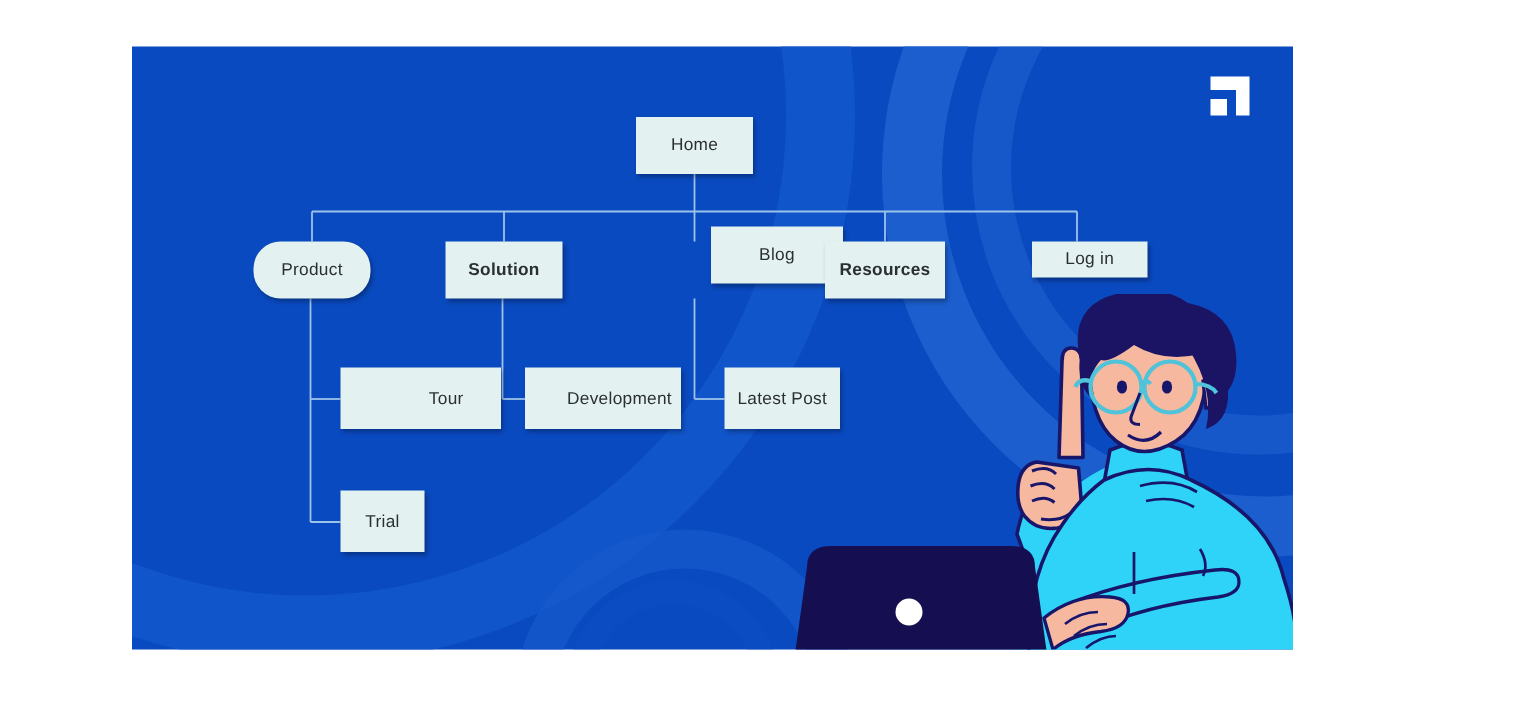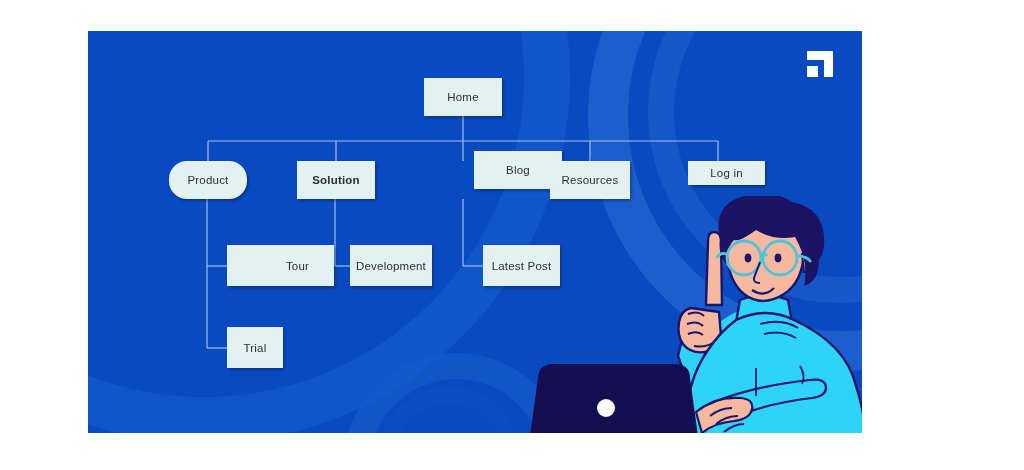--- a/index.html
+++ b/index.html
@@ -89,35 +89,35 @@
       <div id="lvl2">
           <div class="node" style="left: 81px; top: 130px; width: 78px; height: 38px; border-radius: 18px;">
             <span>Product</span>
           </div>
           <div class="node" style="left: 209px; top: 130px; width: 78px; height: 38px; font-weight: bold;">
             <span>Solution</span>
           </div>
           <div class="node" style="left: 338px; top: 120px; width: 88px; height: 38px; margin-left: 48px;">
             <span>Blog</span>
           </div>
-          <div class="node" style="left: 462px; top: 130px; width: 80px; height: 38px;">
+          <div class="node" style="left: 462px; top: 130px; width: 80px; height: 38px; font-weight: bold;">
             <span>Resources</span>
           </div>
           <div class="node" style="left: 600px; top: 130px; width: 77px; height: 24px;">
             <span>Log in</span>
           </div>
         </div>
       <div id="lvl3">
           <div class="node" style="left: 139px; top: 214px; width: 73px; height: 41px; padding-left: 34px;">
             <span>Tour</span>
           </div>
           <div class="node" style="left: 139px; top: 296px; width: 56px; height: 41px;">
             <span>Trial</span>
           </div>
-          <div class="node" style="left: 262px; top: 214px; width: 82px; height: 41px;">
+          <div class="node" style="left: 262px; top: 214px; width: 82px; height: 41px; padding-left: 22px;">
             <span>Development</span>
           </div>
           <div class="node" style="left: 395px; top: 214px; width: 77px; height: 41px; align-items: center;">
             <span>Latest Post</span>
           </div>
         </div>
     </div>
 
     <svg id="illus" viewBox="0 0 340 240">
 

